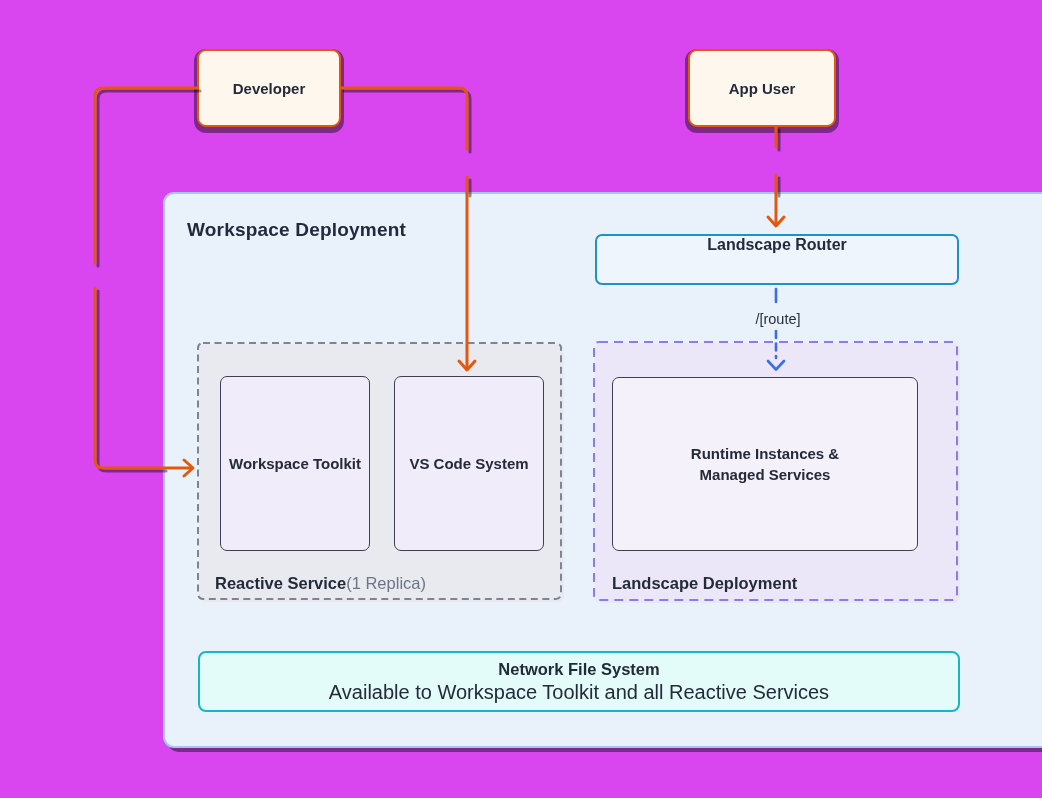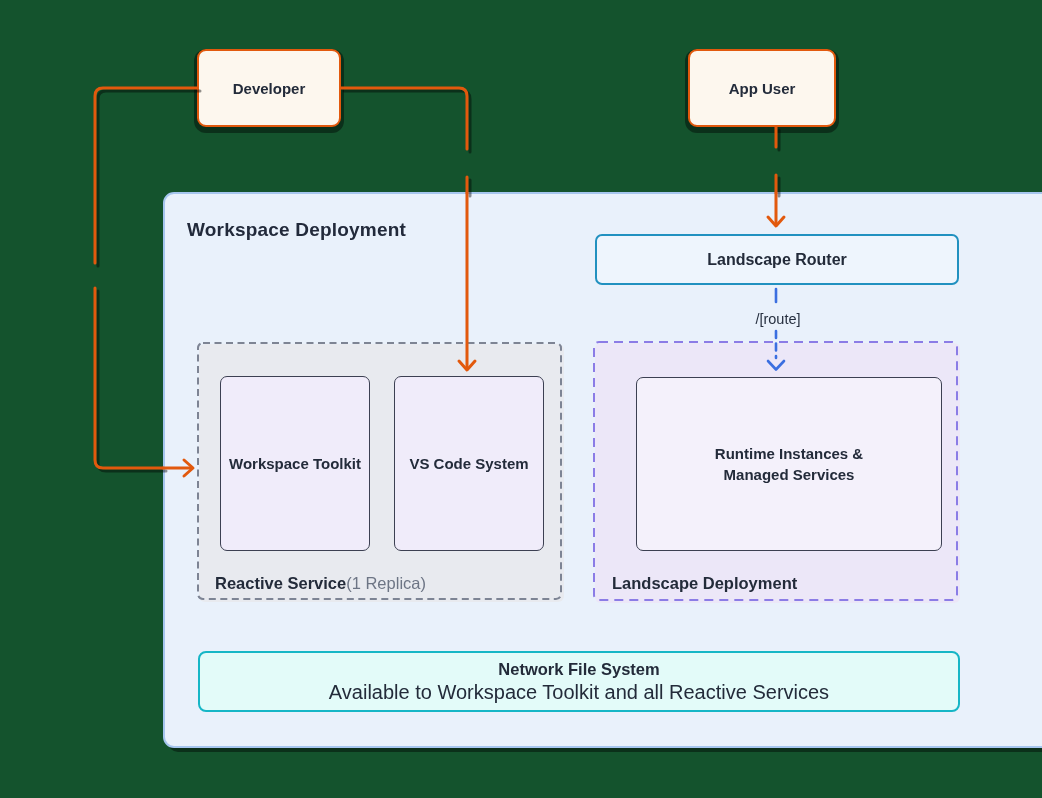--- a/index.html
+++ b/index.html
@@ -1,39 +1,39 @@
 <!DOCTYPE html>
 <html><head>
 <meta charset="utf-8">
 <style>
   * { margin:0; padding:0; box-sizing:border-box; }
   html,body { background:#ffffff; }
   body { font-family:"Liberation Sans", sans-serif; color:#232b3a; }
-  .stage { position:relative; width:1042px; height:798px; background:#14532d; overflow:hidden;padding-left:22px; }
+  .stage { position:relative; width:1042px; height:798px; background:#d946ef; overflow:hidden;padding-left:22px; }
   .abs { position:absolute; }
 
   
   .actor {
     background:#fdf7ee; border:2.5px solid #e2590d; border-radius:9px;
     box-shadow:0 3px 0 3px rgba(0,0,0,0.42);
     display:flex; align-items:center; justify-content:center;
     font-weight:700; font-size:15px; z-index:5;
   }
 
   
   .panel {
     background:#e9f1fb; border:2.5px solid #a6c6ee; border-radius:11px;
     box-shadow:4px 5px 0 -1px rgba(0,0,0,0.42); z-index:1;
   }
   .panel-title { font-size:19px; font-weight:700; letter-spacing:0.2px; color:#222a3b; }
 
   
   .router {
     background:#eef5fd; border:2px solid #2191c0; border-radius:7px;
-    display:flex; align-items:center; justify-content:center;
+    display:flex; justify-content:center;
     font-weight:700; font-size:16px;
   }
   .route-label { font-size:14.5px; color:#273040; text-align:center; }
 
   
   .group-fill { border-radius:6px; }
   .reactive-fill { background:#e8eaef; }
   .ld-fill { background:#ece7f8; }
 
   
@@ -91,21 +91,21 @@
         <span>VS Code System</span>
       </div>
 
       <div class="group-label abs" style="left:16px; top:230px;">
         <span>Reactive Service</span><span class="rep">(1 Replica)</span>
       </div>
     </div>
 
     <div class="group-fill ld-fill abs" style="left:430px; top:149px; width:365px; height:260px;">
 
-      <div class="inner-box runtime abs" style="left:41px; top:34px; width:306px; height:174px;">
+      <div class="inner-box runtime abs" style="left:17px; top:34px; width:306px; height:174px;">
         <span>Runtime Instances &amp;</span>
         <span>Managed Services</span>
       </div>
 
       <div class="group-label abs" style="left:17px; top:231px;">Landscape Deployment</div>
     </div>
 
     <div class="nfs abs" style="left:33px; top:457px; width:762px; height:61px;">
       <div class="nfs-title">Network File System</div>
       <div class="nfs-sub">Available to Workspace Toolkit and all Reactive Services</div>

